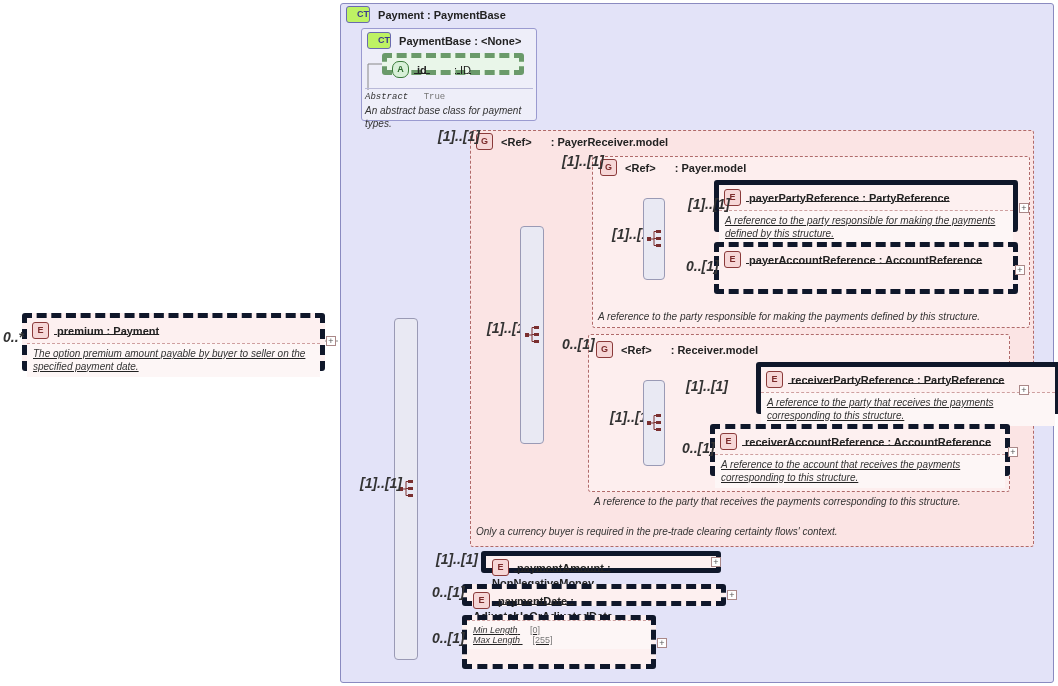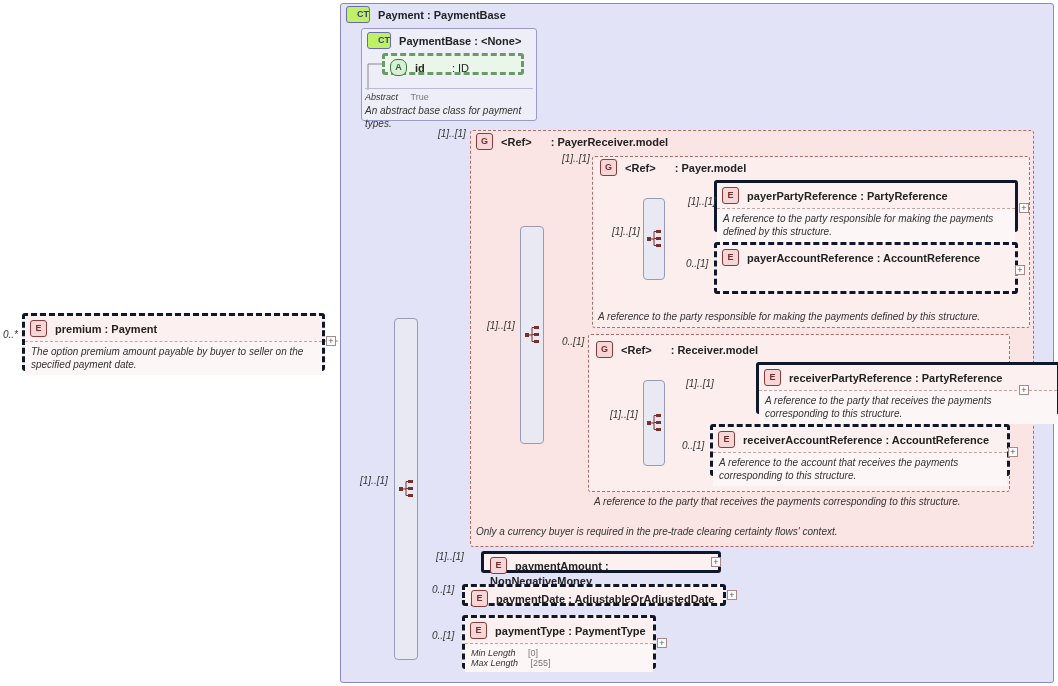--- a/index.html
+++ b/index.html
@@ -36,35 +36,35 @@
   .panel-ct-inner{
     border:1px solid #9a9ad0;background:#eeeef9;border-radius:3px;
   }
   .panel-g{
     border:1px dashed #b06a6a;background:#fbe4e4;border-radius:3px;
   }
   .panel-g2{
     border:1px dashed #b06a6a;background:#fdeeee;border-radius:3px;
   }
   .el-box{
-    border:3px solid #0f172a;background:#fdf0f0;border-radius:3px;
+    border:5px solid #0f172a;background:#fdf0f0;border-radius:3px;text-decoration:underline;
   }
   .el-box.dashed{border-style:dashed;}
   .el-head{padding:4px 6px 4px 5px;}
   .el-body{border-top:1px dashed #cfa0a0;padding:4px 6px;background:#fdf6f6;}
 
   
   .seqbar{
     border:1px solid #9a9ab5;background:#e9e9f3;border-radius:4px;
   }
   .seq-ico{
     position:absolute;left:50%;top:50%;transform:translate(-50%,-50%);
     width:14px;height:18px;
   }
-  .card{ font-size:10px;font-style:italic;color:#333; }
+  .card{ font-size:14px;font-style:italic;color:#333;font-weight:bold; }
 
   .plus{
     width:10px;height:10px;border:1px solid #a88;background:#fff;
     font-size:9px;line-height:8px;text-align:center;color:#555;
   }
   .kv{font-size:9px;}
   .kv i{font-style:italic;color:#333;}
   .kv span{color:#777;margin-left:10px;}
 
   svg.lines{position:absolute;left:0;top:0;width:1058px;height:686px;pointer-events:none;}
@@ -124,21 +124,21 @@
     <span class="title">id</span>
     <span class="title titlenorm" style="margin-left:24px;">: ID</span>
   </div>
 </div>
 <svg class="lines" style="height:686px;">
   <path d="M368 64 L382 64" stroke="#888" fill="none"></path>
   <path d="M368 64 L368 90" stroke="#888" fill="none"></path>
 </svg>
 
 <div class="abs" style="left:365px;top:88px;width:168px;">
-  <div class="kv" style="border-top:1px solid #b9b9d8;padding-top:3px;">
+  <div class="kv" style="border-top:1px solid #b9b9d8;padding-top:3px;font-family:Liberation Mono, monospace;">
     <i>Abstract</i>
     <span>True</span>
   </div>
   <div class="desc" style="margin-top:3px;">An abstract base class for payment types.</div>
 </div>
 
 <div class="abs el-box dashed" style="left:22px;top:313px;width:303px;height:58px;">
   <div class="el-head">
     <span class="badge">E</span>
     <span class="title">premium : Payment</span>
@@ -278,24 +278,20 @@
 <div class="abs el-box dashed" style="left:462px;top:584px;width:264px;height:22px;">
   <div style="padding:3px 6px;">
     <span class="badge">E</span>
     <span class="title">paymentDate : AdjustableOrAdjustedDate</span>
   </div>
 </div>
 <div class="abs card" style="left:432px;top:584px;">0..[1]</div>
 <div class="abs plus" style="left:727px;top:590px;">+</div>
 
 <div class="abs el-box dashed" style="left:462px;top:615px;width:194px;height:54px;">
-  <div class="el-head">
-    <span class="badge">E</span>
-    <span class="title">paymentType : PaymentType</span>
-  </div>
   <div class="el-body">
     <div class="kv">
       <i>Min Length</i>
       <span>[0]</span>
     </div>
     <div class="kv">
       <i>Max Length</i>
       <span>[255]</span>
     </div>
   </div>

